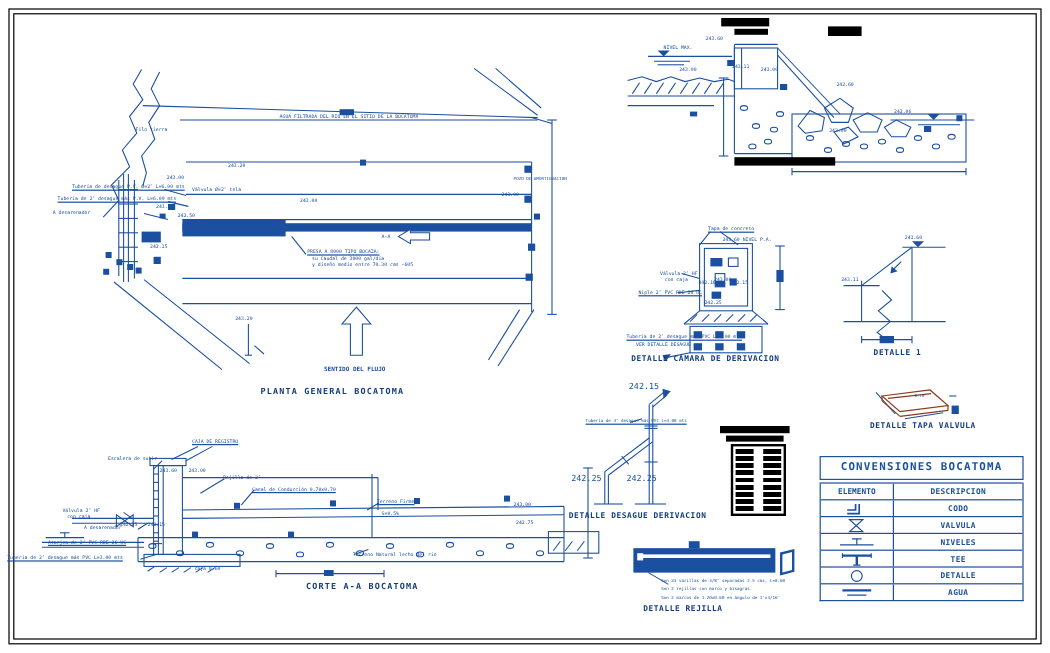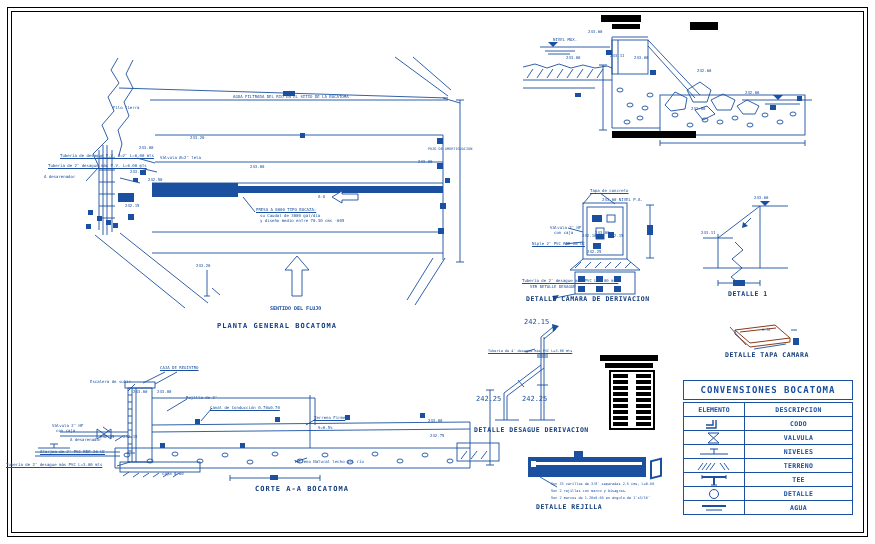--- a/index.html
+++ b/index.html
@@ -433,21 +433,21 @@
   <div class="lbl" style="left:587px;top:250px">242.25</div>
   <div class="lbl u" style="left:522px;top:279px">Tubería de 2″ desague más PVC L=3.00 mts</div>
   <div class="lbl" style="left:530px;top:285px">VER DETALLE DESAGUE</div>
   <div class="lbl ttl2" style="left:526px;top:296px">DETALLE CAMARA DE DERIVACION</div>
 
   <div class="lbl" style="left:701px;top:231px">243.11</div>
   <div class="lbl" style="left:754px;top:196px">243.60</div>
   <div class="lbl ttl2" style="left:728px;top:291px">DETALLE 1</div>
 
   <div class="lbl fs35" style="left:762px;top:329px">0.70</div>
-  <div class="lbl ttl2" style="left:725px;top:352px">DETALLE TAPA CAMARA</div>
+  <div class="lbl ttl2" style="left:725px;top:352px">DETALLE TAPA VALVULA</div>
 
   <div class="lbl fs7" style="left:524px;top:319px">242.15</div>
   <div class="lbl fs35 u" style="left:488px;top:350px">Tubería de 4″ desague más PVC L=3.00 mts</div>
   <div class="lbl fs7" style="left:476px;top:396px">242.25</div>
   <div class="lbl fs7" style="left:522px;top:396px">242.25</div>
   <div class="lbl ttl2" style="left:474px;top:427px">DETALLE DESAGUE DERIVACION</div>
 
   <div class="lbl fs35" style="left:551px;top:483px">Son 33 varillas de 3/8″ separadas 2.5 cms, L=0.60</div>
   <div class="lbl fs35" style="left:551px;top:490px">Son 2 rejillas con marco y bisagras.</div>
   <div class="lbl fs35" style="left:551px;top:497px">Son 2 marcos de 1.20x0.60 en ángulo de 1″x3/16″</div>
@@ -486,35 +486,20 @@
         <div class="leg-c1">
             <svg width="44" height="12" viewBox="0 0 44 12">
           <g stroke="#1b4fa0" stroke-width="1" fill="none">
                 <path d="M8,8 L36,8"></path>
                 <path d="M22,3 L22,8"></path>
                 <path d="M18,3 L26,3"></path>
               </g>
             </svg>
           </div>
         <div class="leg-c2">NIVELES</div>
-      </div>
-      <div class="leg-row">
-        <div class="leg-c1">
-            <svg width="44" height="12" viewBox="0 0 44 12">
-          <g stroke="#1b4fa0" stroke-width="0.9">
-                <path d="M6,10 L11,3"></path>
-                <path d="M10,10 L15,3"></path>
-                <path d="M14,10 L19,3"></path>
-                <path d="M18,10 L23,3"></path>
-                <path d="M28,3 L33,10"></path>
-                <path d="M32,3 L37,10"></path>
-              </g>
-            </svg>
-          </div>
-        <div class="leg-c2">TERRENO</div>
       </div>
       <div class="leg-row">
         <div class="leg-c1">
             <svg width="44" height="12" viewBox="0 0 44 12">
           <g stroke="#1b4fa0" stroke-width="2" fill="none">
                 <path d="M10,3 L34,3"></path>
                 <path d="M22,3 L22,11"></path>
               </g>
           <g stroke="#1b4fa0" stroke-width="1">
                 <path d="M10,1 L10,5"></path>

